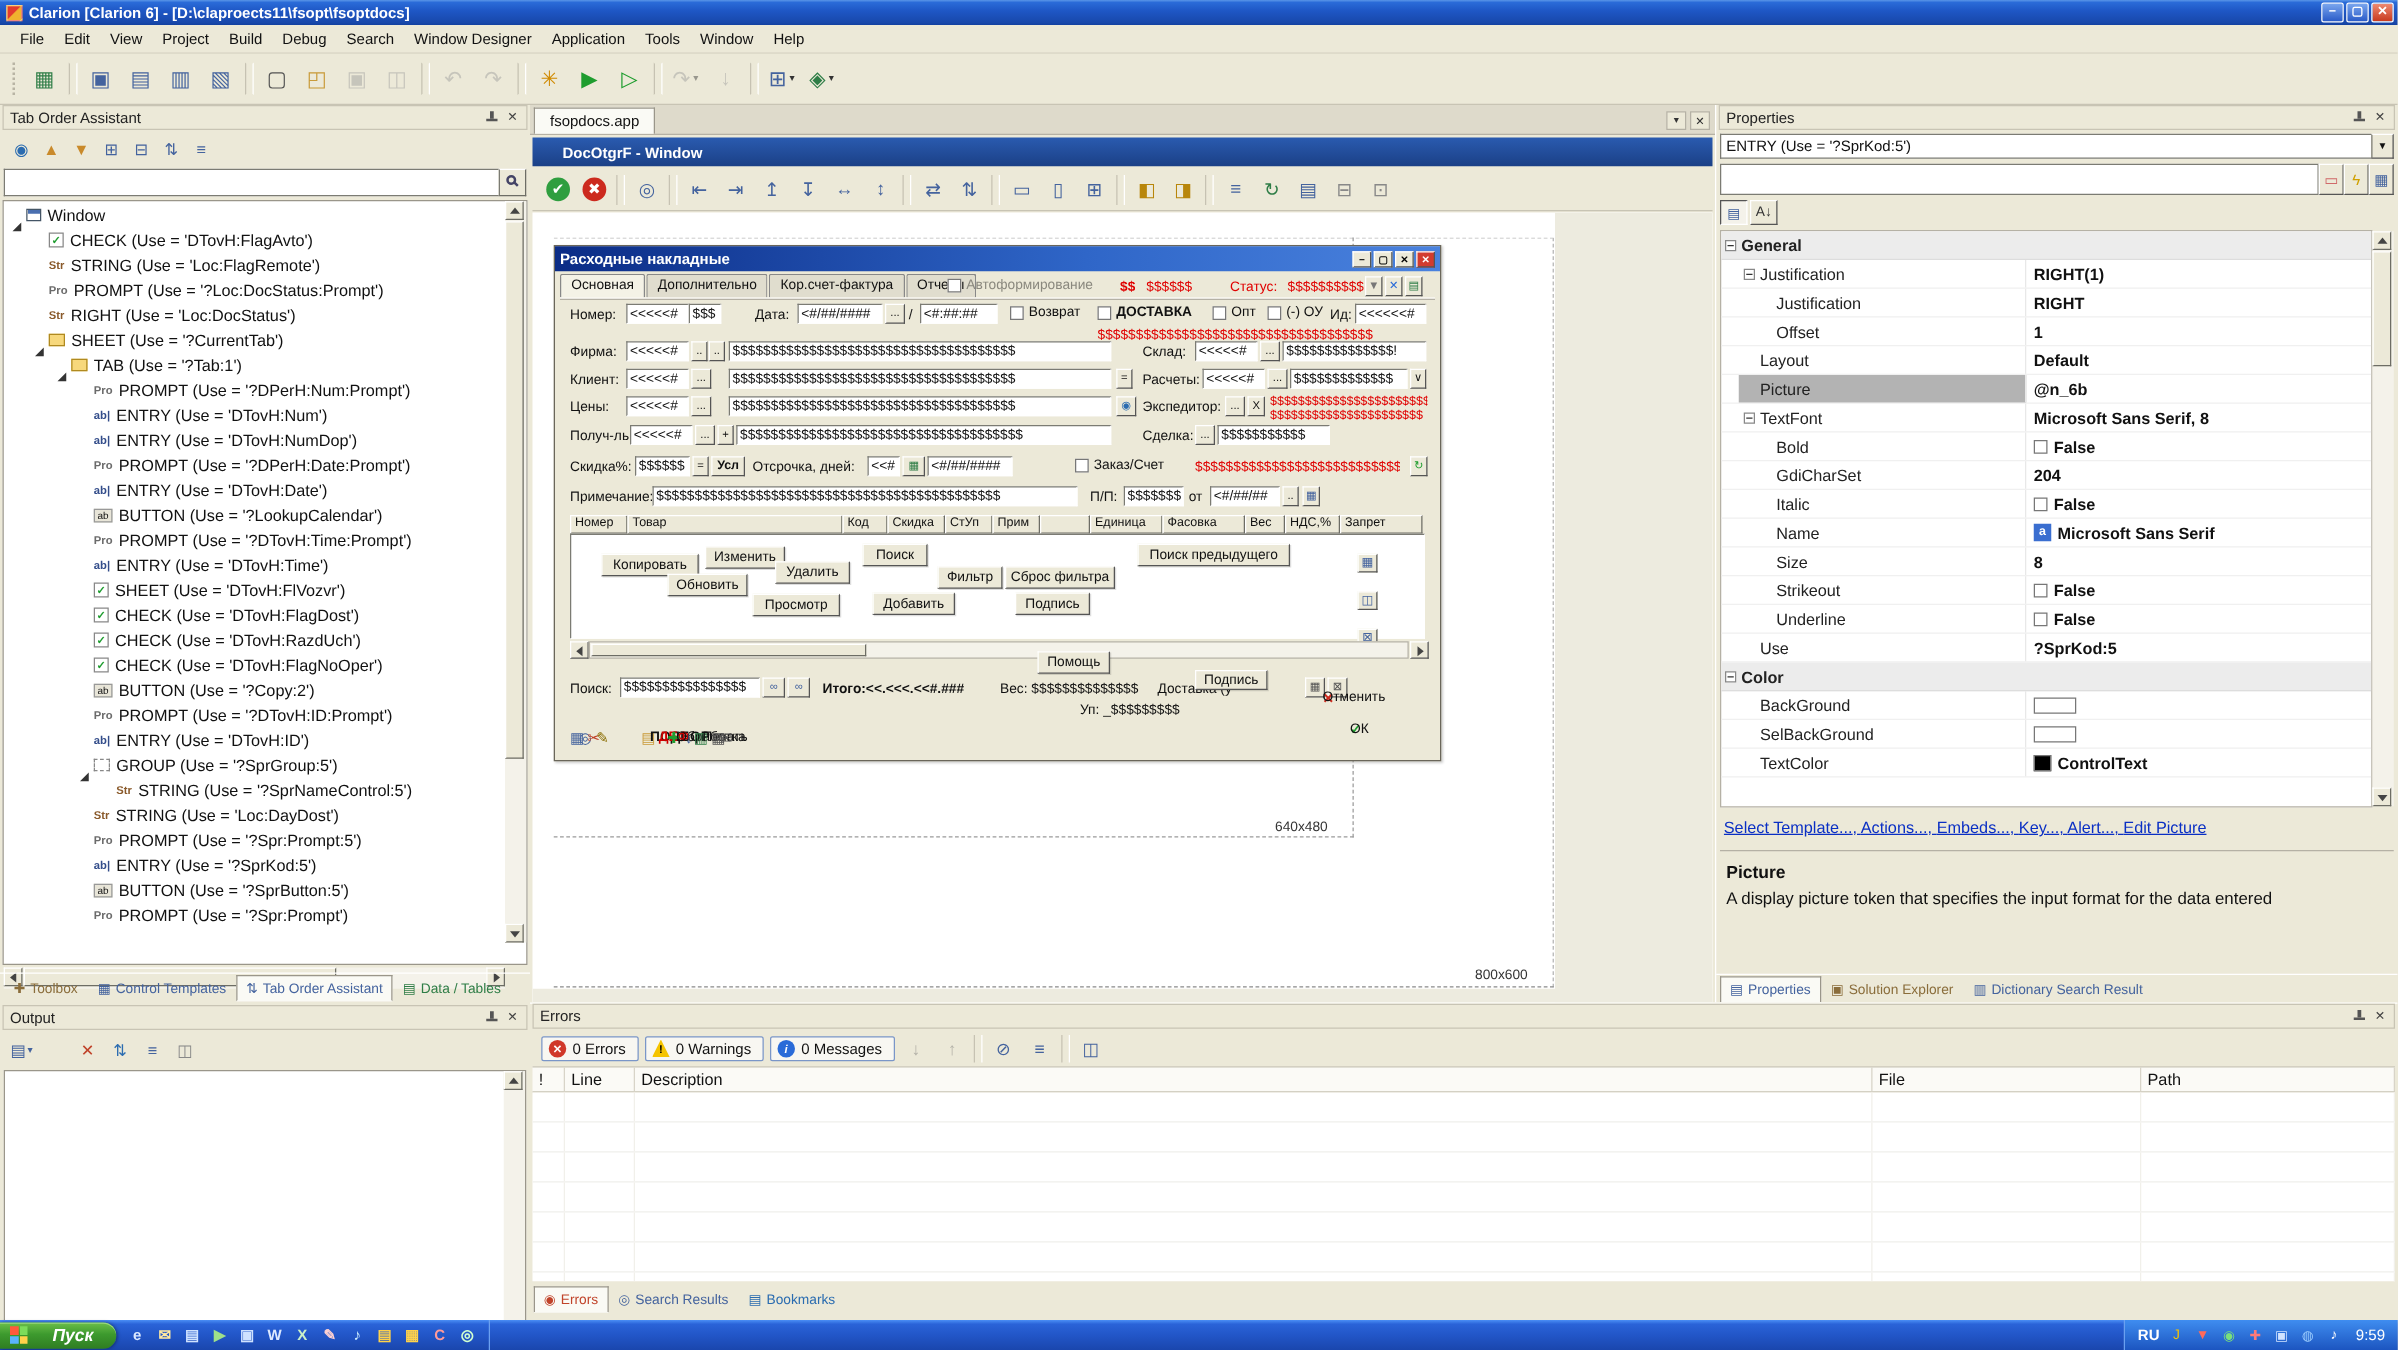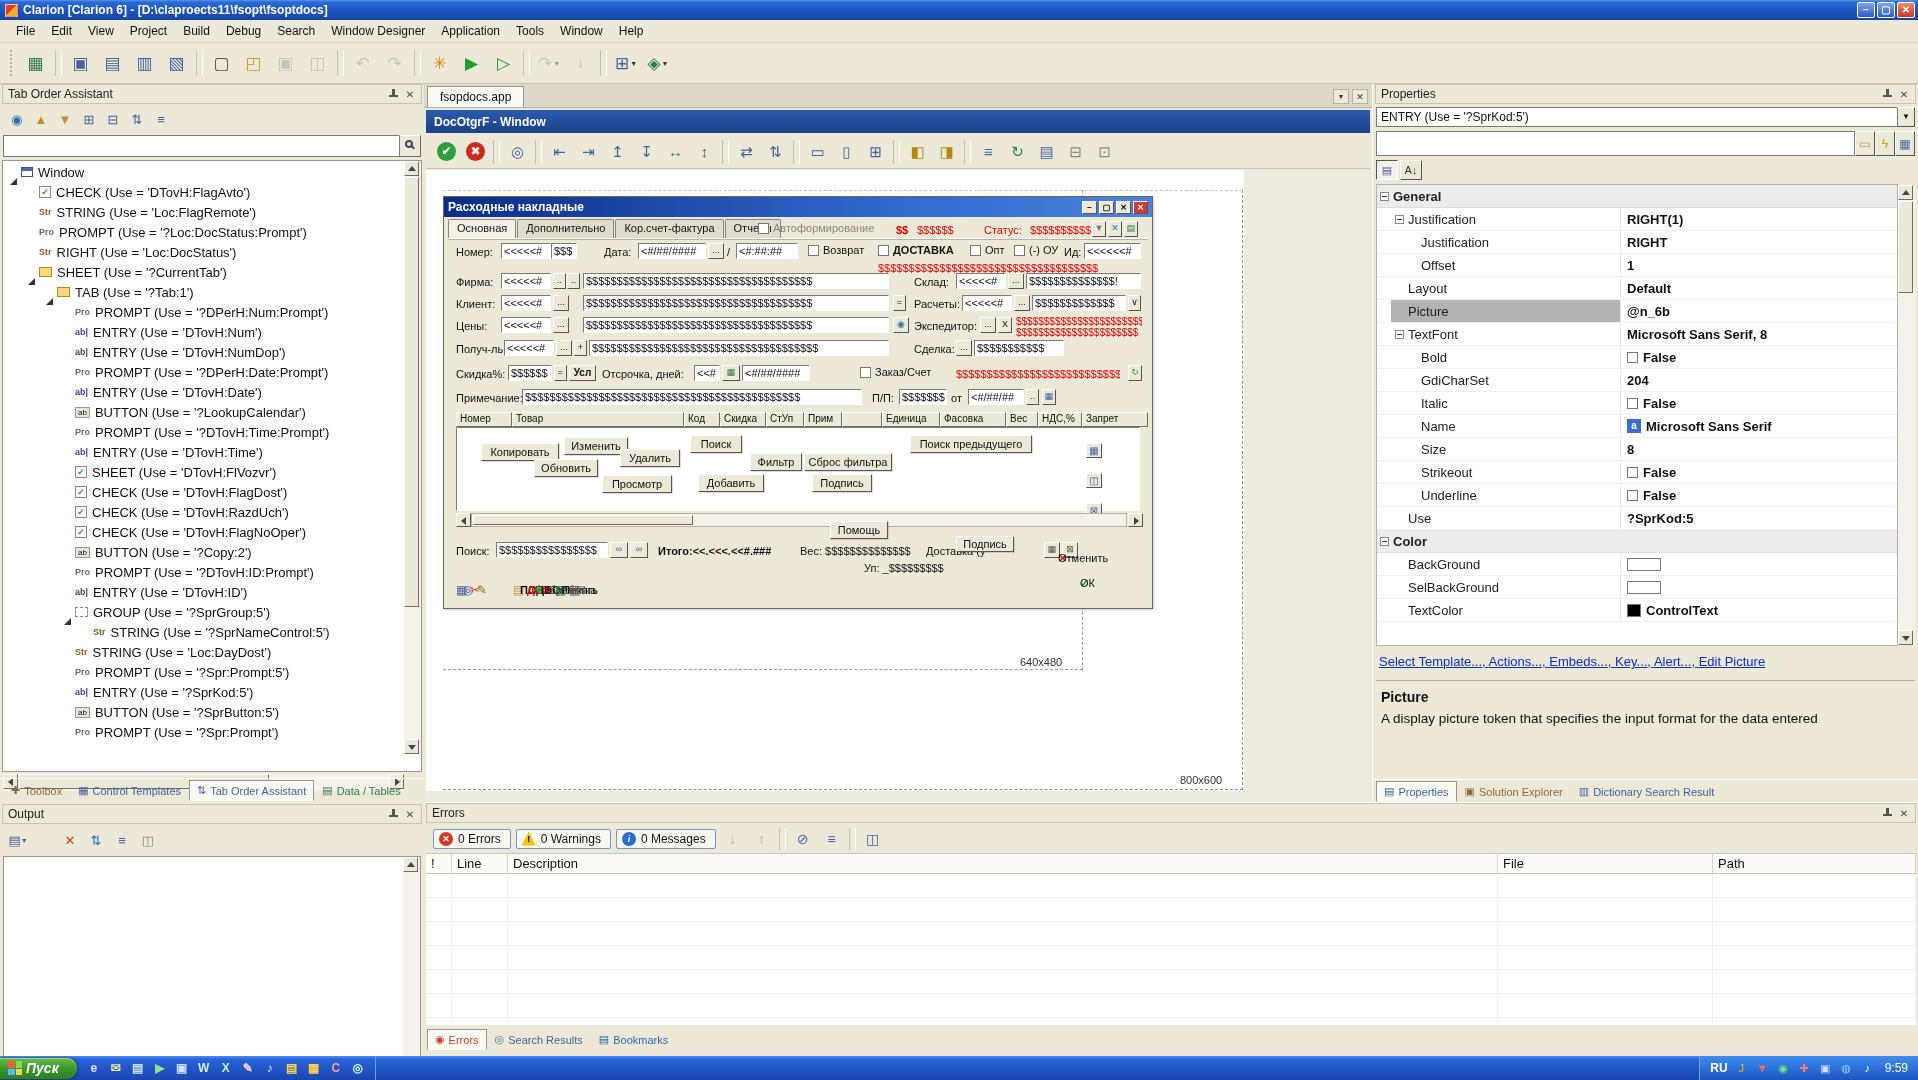--- a/index.html
+++ b/index.html
@@ -94,21 +94,21 @@
   .out-body{position:absolute;top:772px;left:3px;right:3px;height:278px;background:#fff;border:1px solid #9a968a;}
   .out-vs{top:773px;right:4px;width:17px;height:276px;}
 
   
   .centercol{position:absolute;left:424px;top:84px;width:948px;height:718px;background:var(--face);}
   .doc-tabs{position:absolute;top:0;left:0;right:0;height:24px;background:#dedacb;border-bottom:1px solid #b5b1a5;display:flex;align-items:flex-end;padding:0 4px 0 3px;}
   .doc-tab{height:21px;padding:0 12px;background:#fafaf5;border:1px solid #9a968a;border-bottom:none;display:flex;align-items:center;font-size:12px;}
   .doc-btns{margin-left:auto;display:flex;gap:3px;align-items:center;padding-bottom:3px;}
   .doc-btns span{width:16px;height:15px;text-align:center;font-size:9px;line-height:14px;color:#333;border:1px solid #b5b1a5;background:var(--face);}
   .docbar{position:absolute;top:26px;left:2px;right:2px;height:23px;color:#fff;font-weight:bold;font-size:12px;
-    background:linear-gradient(180deg,#2a5bb0,#1b4086);display:flex;align-items:center;padding-left:8px;}
+    background:linear-gradient(180deg,#2a5bb0,#1b4086);display:flex;align-items:center;padding-left:24px;}
   .dtoolbar{position:absolute;top:51px;left:2px;right:2px;height:34px;background:var(--face);border-bottom:1px solid #c8c4b4;display:flex;align-items:center;padding-left:6px;}
   .dtb{min-width:27px;height:27px;display:flex;align-items:center;justify-content:center;font-size:15px;margin:0 1px;}
   .dtb.sep{min-width:7px;width:7px;height:24px;border-left:1px solid #c6c2b2;border-right:1px solid #fff;margin:0 3px;}
   .dtb.k-round-green .g{background:#2f9e3f;color:#fff;border-radius:50%;width:19px;height:19px;line-height:19px;font-size:12px;text-align:center;}
   .dtb.k-round-red .g{background:#cc2a1e;color:#fff;border-radius:50%;width:19px;height:19px;line-height:19px;font-size:12px;text-align:center;}
 
   .canvas{position:absolute;top:86px;left:2px;right:2px;bottom:0;background:#fff;overflow:hidden;}
   .outside-r{position:absolute;left:818px;top:0;right:0;bottom:0;background:#edebdf;}
   .outside-b{position:absolute;left:0;top:621px;right:0;bottom:0;background:#edebdf;}
   .guide800{position:absolute;left:17px;top:20px;width:800px;height:600px;background:#fff;
@@ -138,21 +138,21 @@
   .btn3{background:var(--face);border:1px solid;border-color:#fff #555 #555 #fff;height:16px;font-size:9px;
     line-height:13px;text-align:center;overflow:hidden;white-space:nowrap;}
   .redtxt{color:var(--red);white-space:nowrap;overflow:hidden;}
   .chkw{display:flex;align-items:center;white-space:nowrap;}
   .chk{position:static;width:11px;height:11px;border:1px solid #777;background:#fff;margin-right:4px;flex:none;}
   .chkw .chkl{position:static;}
   .bold{font-weight:bold;}
   .ghead{left:12px;top:215px;width:684px;height:15px;display:flex;}
   .ghead span{position:static;border:1px solid;border-color:#fff #6d6d65 #6d6d65 #fff;background:var(--face);
     font-size:10px;padding:0 3px;overflow:hidden;white-space:nowrap;flex:none;}
-  .ghead span:nth-child(1){width:56px}.ghead span:nth-child(2){width:172px}.ghead span:nth-child(3){width:36px}
+  .ghead span:nth-child(1){width:46px}.ghead span:nth-child(2){width:172px}.ghead span:nth-child(3){width:36px}
   .ghead span:nth-child(4){width:46px}.ghead span:nth-child(5){width:38px}.ghead span:nth-child(6){width:38px}
   .ghead span:nth-child(7){width:40px}.ghead span:nth-child(8){width:58px}.ghead span:nth-child(9){width:66px}
   .ghead span:nth-child(10){width:32px}.ghead span:nth-child(11){width:44px}.ghead span:nth-child(12){width:66px}
   .glist{left:12px;top:230px;width:684px;height:84px;}
   .fbtn{background:var(--face);border:1px solid;border-color:#fff #555 #555 #fff;height:18px;font-size:11px;
     line-height:16px;text-align:center;overflow:hidden;white-space:nowrap;box-shadow:1px 1px 0 #00000022;}
   .fbtns .fbtn:nth-child(1){left:37px;top:246px;width:78px}
   .fbtns .fbtn:nth-child(2){left:120px;top:240px;width:64px}
   .fbtns .fbtn:nth-child(3){left:246px;top:238px;width:52px}
   .fbtns .fbtn:nth-child(4){left:306px;top:256px;width:52px}
@@ -232,21 +232,21 @@
   .err-thead span{padding:2px 0 0 5px;border-right:1px solid #d8d4c8;overflow:hidden;white-space:nowrap;}
   .err-body{position:absolute;top:71px;left:2px;right:2px;bottom:25px;background:#fff;overflow:hidden;}
   .erow{height:24px;display:grid;grid-template-columns:26px 56px 990px 215px 1fr;border-bottom:1px solid #efefec;}
   .erow span{border-right:1px solid #f1f0ea;}
   .err-tabs{position:absolute;bottom:0;left:0;right:0;height:24px;display:flex;align-items:flex-end;padding-left:3px;}
 
   
   .taskbar{position:absolute;left:0;bottom:0;right:0;height:24px;display:flex;align-items:center;
     background:linear-gradient(180deg,#4a8ef5 0%,#2a63d8 14%,#2256c8 50%,#1a46ad 100%);}
   .start{height:21px;padding:0 18px 0 8px;border-radius:0 11px 11px 0;color:#fff;font-weight:bold;font-style:italic;font-size:14px;
-    display:flex;align-items:center;gap:4px;background:linear-gradient(180deg,#6cbf4a,#3d9a2e 45%,#2f7d22);
+    display:flex;align-items:center;gap:20px;background:linear-gradient(180deg,#6cbf4a,#3d9a2e 45%,#2f7d22);
     box-shadow:inset 0 1px 0 #9ad77e, 1px 0 3px #0006;}
   .flag{width:14px;height:14px;display:grid;grid-template:1fr 1fr / 1fr 1fr;gap:1px;flex:none;}
   .flag i{display:block;}
   .flag i:nth-child(1){background:#ff5a3c;} .flag i:nth-child(2){background:#7ddc5a;}
   .flag i:nth-child(3){background:#5ab4ff;} .flag i:nth-child(4){background:#ffd24a;}
   .ql{display:flex;align-items:center;gap:4px;padding:0 8px;border-right:1px solid #6aa0f0;height:100%;}
   .qli{width:18px;height:18px;font-size:12px;font-weight:bold;display:flex;align-items:center;justify-content:center;}
   .tray{margin-left:auto;display:flex;align-items:center;gap:6px;padding:0 10px;height:100%;
     background:linear-gradient(180deg,#3f8df0,#1c55c0);border-left:1px solid #6aa0f0;}
   .ru{color:#fff;font-weight:bold;font-size:12px;}

